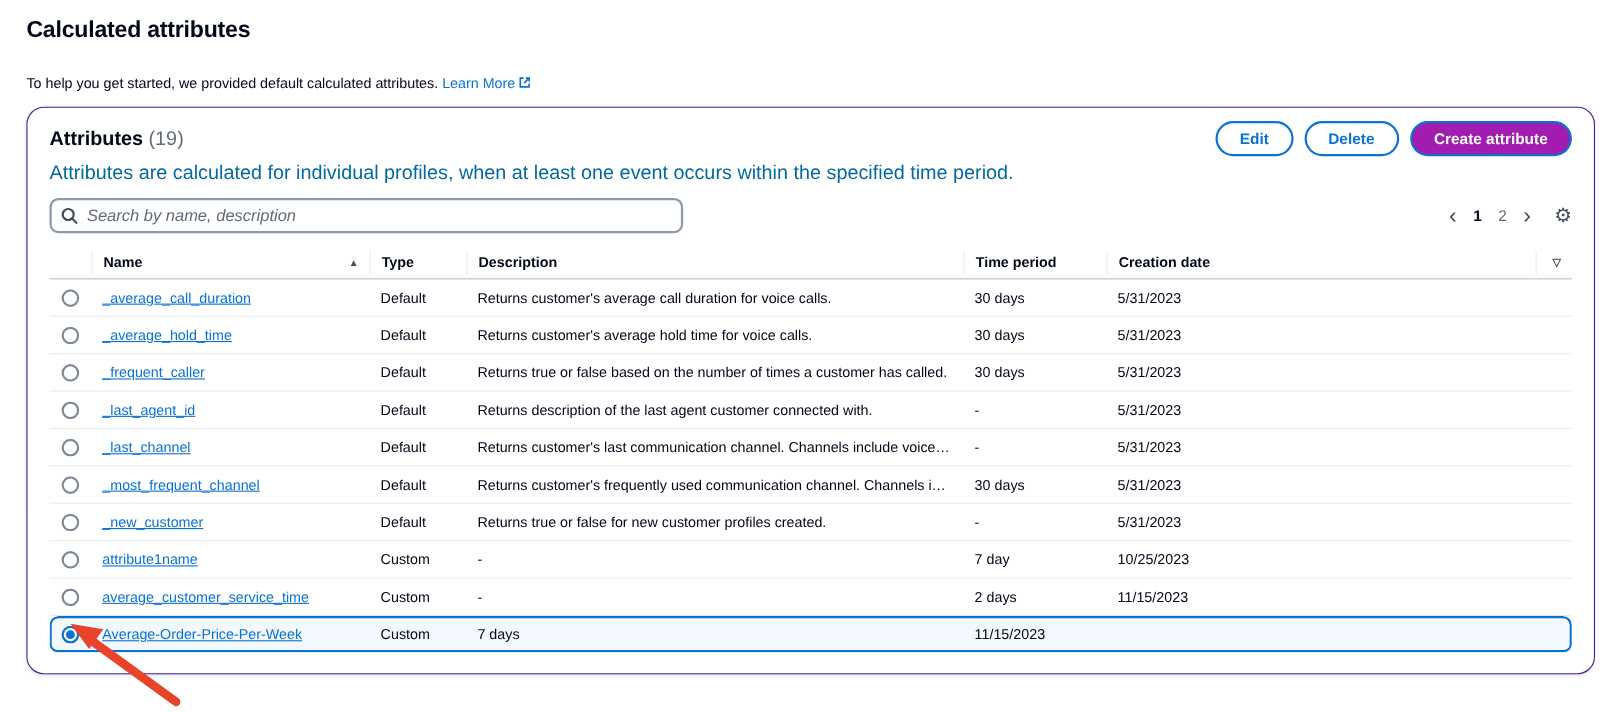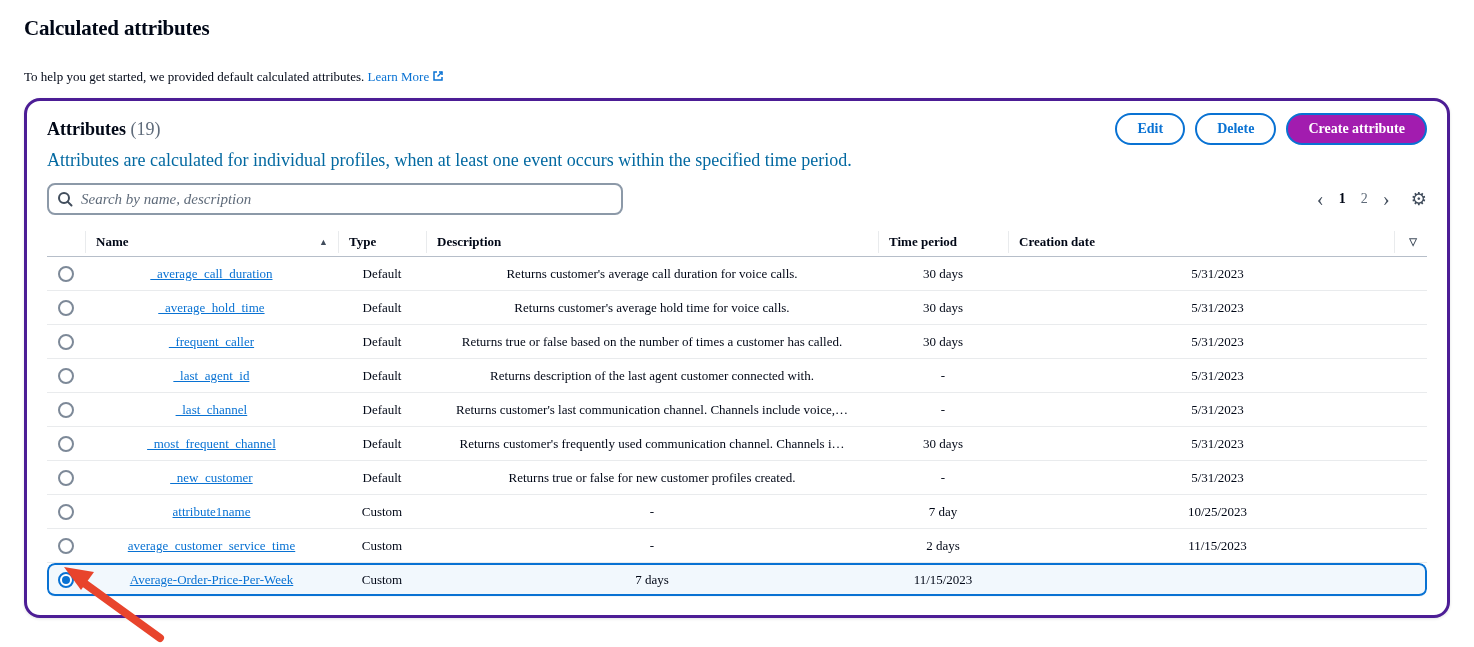--- a/index.html
+++ b/index.html
@@ -4,31 +4,31 @@
 <style>
   * { margin:0; padding:0; box-sizing:border-box; }
   html,body { width:1474px; height:647px; }
   body {
     background:#ffffff;
     font-family:"Liberation Sans", sans-serif;
     color:#000716;
     position:relative;
     overflow:hidden;
   }
-  .page { padding:16px 24px 0 24px;font-family:Liberation Serif, serif; }
+  .page { padding:16px 24px 0 24px; }
 
   h1.page-title { font-size:21px; font-weight:700; letter-spacing:-0.2px; margin-bottom:7px; }
   .desc { font-size:13px; line-height:19px; color:#000716; }
   .learn-more { color:#0972d3; text-decoration:none; cursor:pointer; }
   .ext-icon { vertical-align:-1px; margin-left:3px; }
 
   .card {
     margin-top:12px;
     background:#fff;
-    border:3px solid #4c1d95;
+    border:1px solid #4c1d95;
     border-radius:16px;
     padding:12px 20px 18px 20px;
     box-shadow:0 1px 3px rgba(0,28,36,0.12);
   }
   .card-header { display:flex; align-items:center; justify-content:space-between; }
   h2.panel-title { font-size:18px; font-weight:700; }
   .count { color:#5f6b7a; font-weight:400; }
   .actions { display:flex; gap:10px; }
   .btn {
     height:32px; border-radius:20px; padding:0 20px;
@@ -58,21 +58,20 @@
   .gear { font-size:18px; color:#414d5c; cursor:pointer; margin-left:6px; }
 
   .table { margin-top:12px; }
   .trow {
     display:grid;
     grid-template-columns:38px 253px 88px 452px 130px 1fr;
     align-items:center;
     height:34px;
     border-bottom:1px solid #e9ebed;
     font-size:13px;
-    text-align:center;
   }
   .trow.header { height:30px; border-bottom:1px solid #b6bec9; font-weight:700; }
   .cell { padding:0 10px; white-space:nowrap; overflow:hidden; text-overflow:ellipsis; }
   .header .cell.th {
     border-left:1px solid #e9ebed;
     height:22px;
     display:flex; align-items:center;
   }
   .header .cell.name-h, .header .cell.date-h { justify-content:space-between; }
   .sort-icon { font-size:9px; color:#414d5c; margin-left:6px; }

